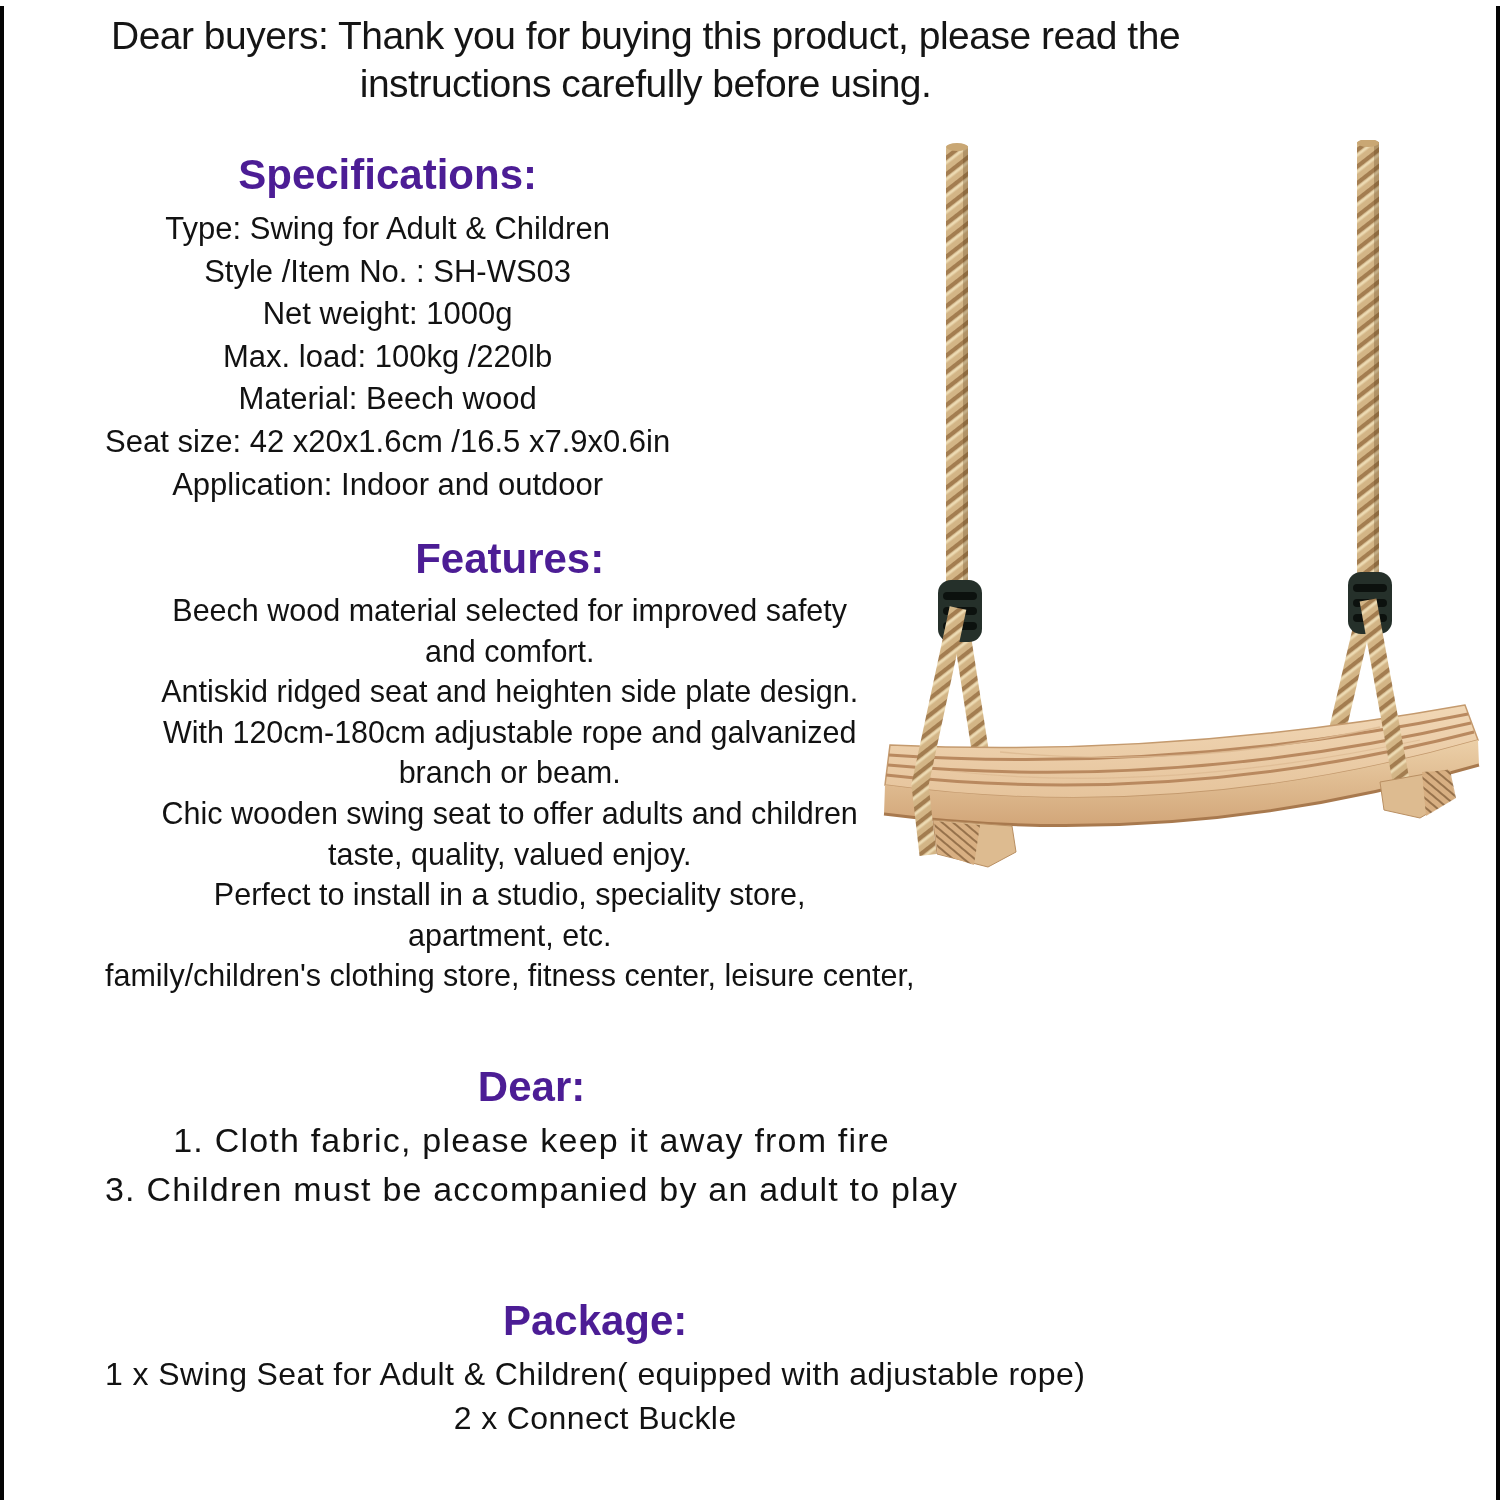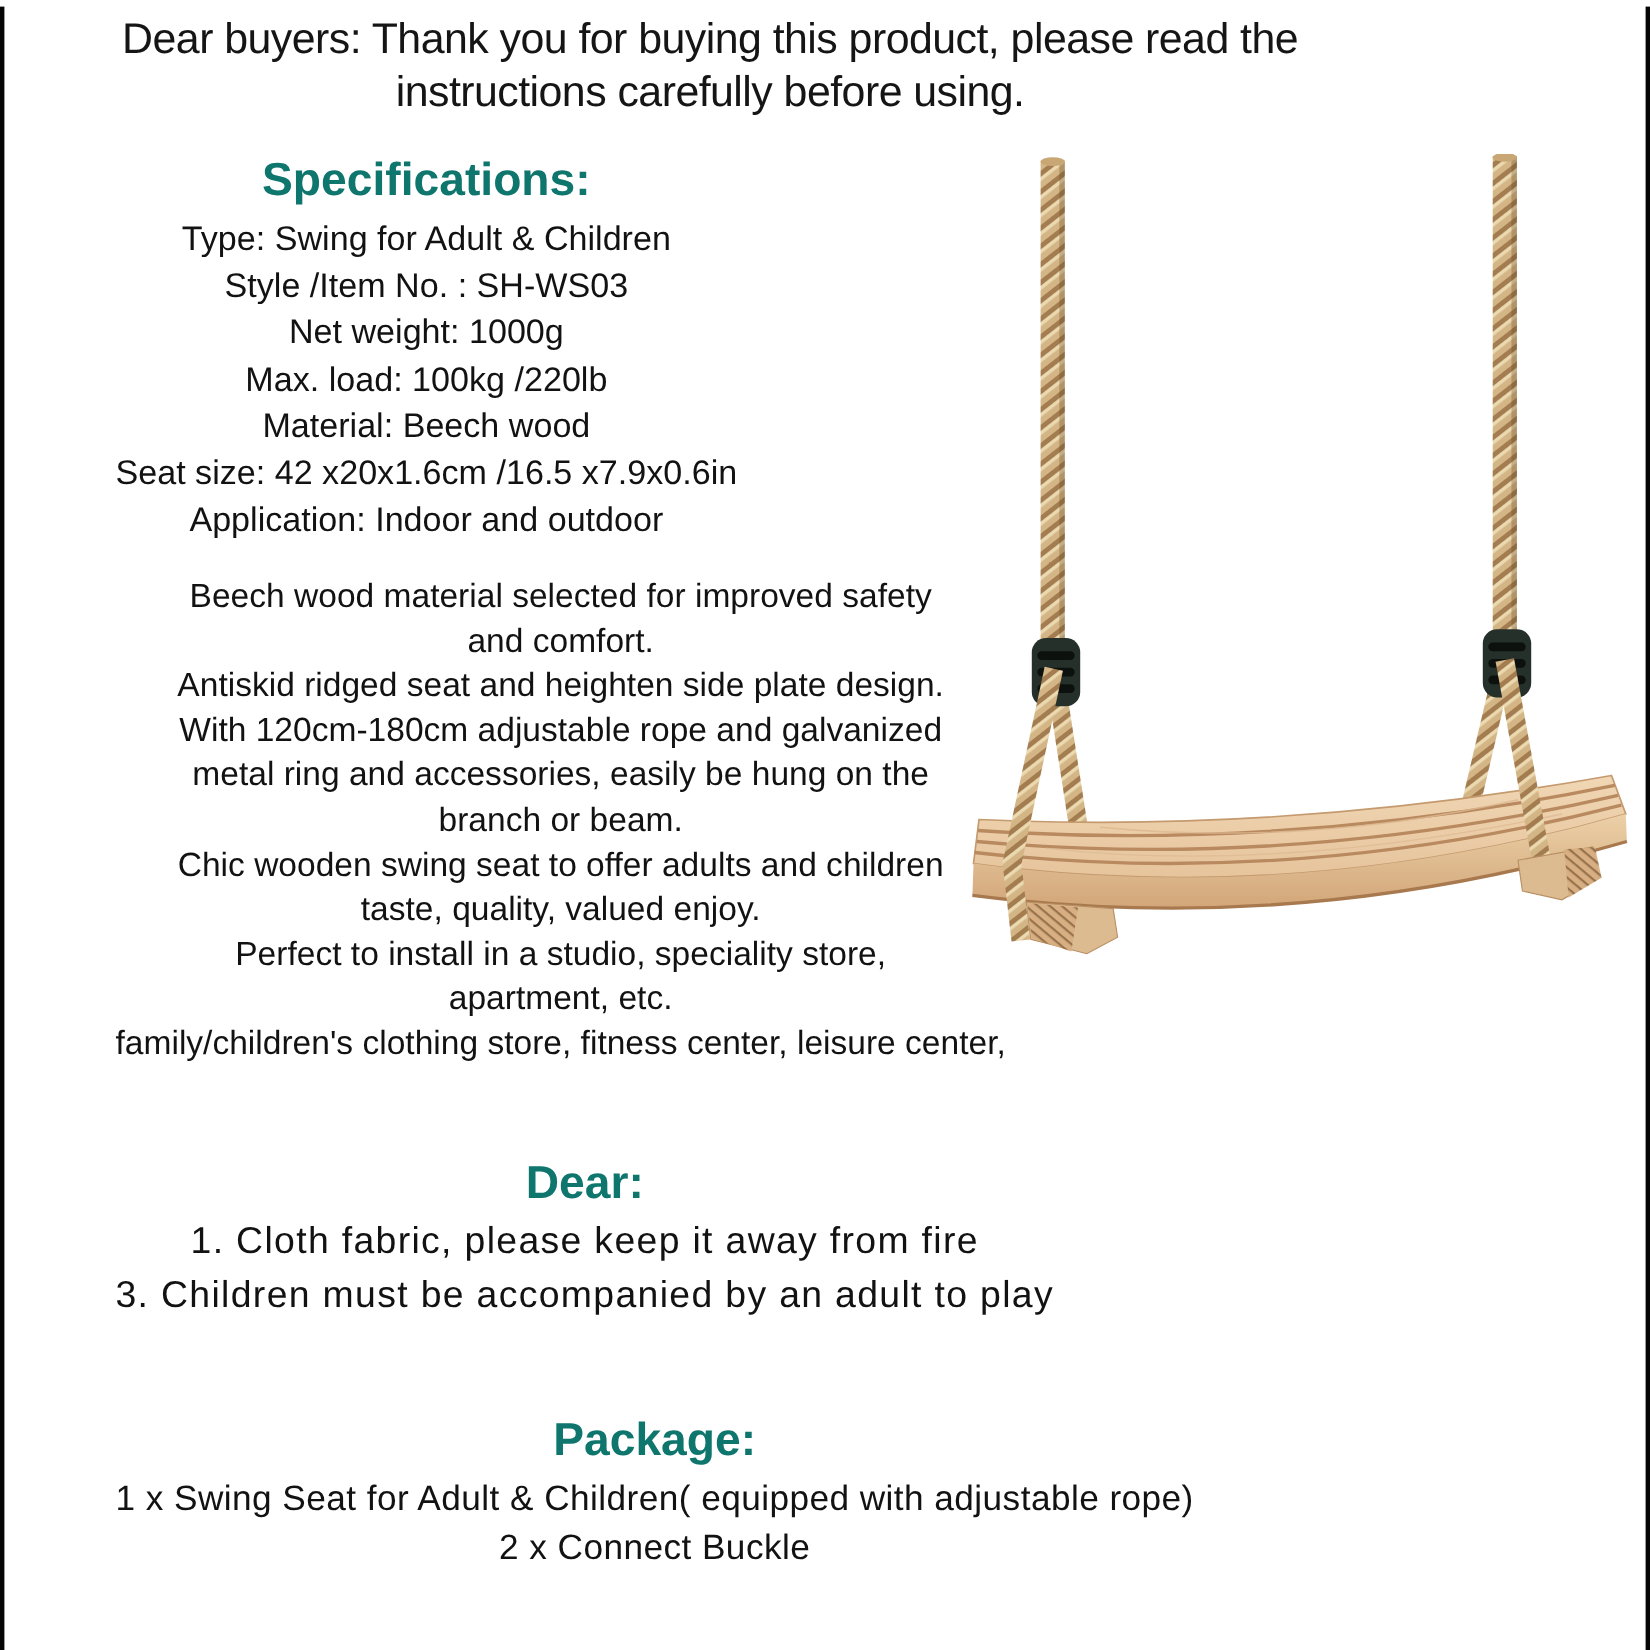--- a/index.html
+++ b/index.html
@@ -28,25 +28,25 @@
     left: 111px;
     top: 12px;
     font-size: 39px;
     line-height: 48px;
     letter-spacing: -0.5px;
     color: #151515;
   }
 
   .section { position: absolute; left: 105px; }
   .heading {
-    margin: 0;
+    margin: 12px;
     font-size: 42px;
     line-height: 50px;
     font-weight: bold;
-    color: #0f766e;
+    color: #4c1d95;
     letter-spacing: 0px;
   }
 
   .sec-specs    { top: 138px; }
   .sec-specs .heading { margin-bottom: 8px; }
   .spec-line    { font-size: 31px; line-height: 42.6px; }
 
   .sec-features { top: 522px; }
   .sec-features .heading { margin-bottom: 6px; }
   .feature-line { font-size: 30.5px; line-height: 40.6px; }
@@ -85,25 +85,25 @@
     <div class="spec-line">Type: Swing for Adult &amp; Children</div>
     <div class="spec-line">Style /Item No. : SH-WS03</div>
     <div class="spec-line">Net weight: 1000g</div>
     <div class="spec-line">Max. load: 100kg /220lb</div>
     <div class="spec-line">Material: Beech wood</div>
     <div class="spec-line">Seat size: 42 x20x1.6cm /16.5 x7.9x0.6in</div>
     <div class="spec-line">Application: Indoor and outdoor</div>
   </div>
 
   <div class="section sec-features">
+    <h2 class="heading">Features:</h2>
     <div class="feature-line">Beech wood material selected for improved safety</div>
     <div class="feature-line">and comfort.</div>
     <div class="feature-line">Antiskid ridged seat and heighten side plate design.</div>
     <div class="feature-line">With 120cm-180cm adjustable rope and galvanized</div>
-    <div class="feature-line">metal ring and accessories, easily be hung on the</div>
     <div class="feature-line">branch or beam.</div>
     <div class="feature-line">Chic wooden swing seat to offer adults and children</div>
     <div class="feature-line">taste, quality, valued enjoy.</div>
     <div class="feature-line">Perfect to install in a studio, speciality store,</div>
     <div class="feature-line">apartment, etc.</div>
     <div class="feature-line">family/children's clothing store, fitness center, leisure center,</div>
   </div>
 
   <div class="section sec-note">
     <h2 class="heading">Dear:</h2>

